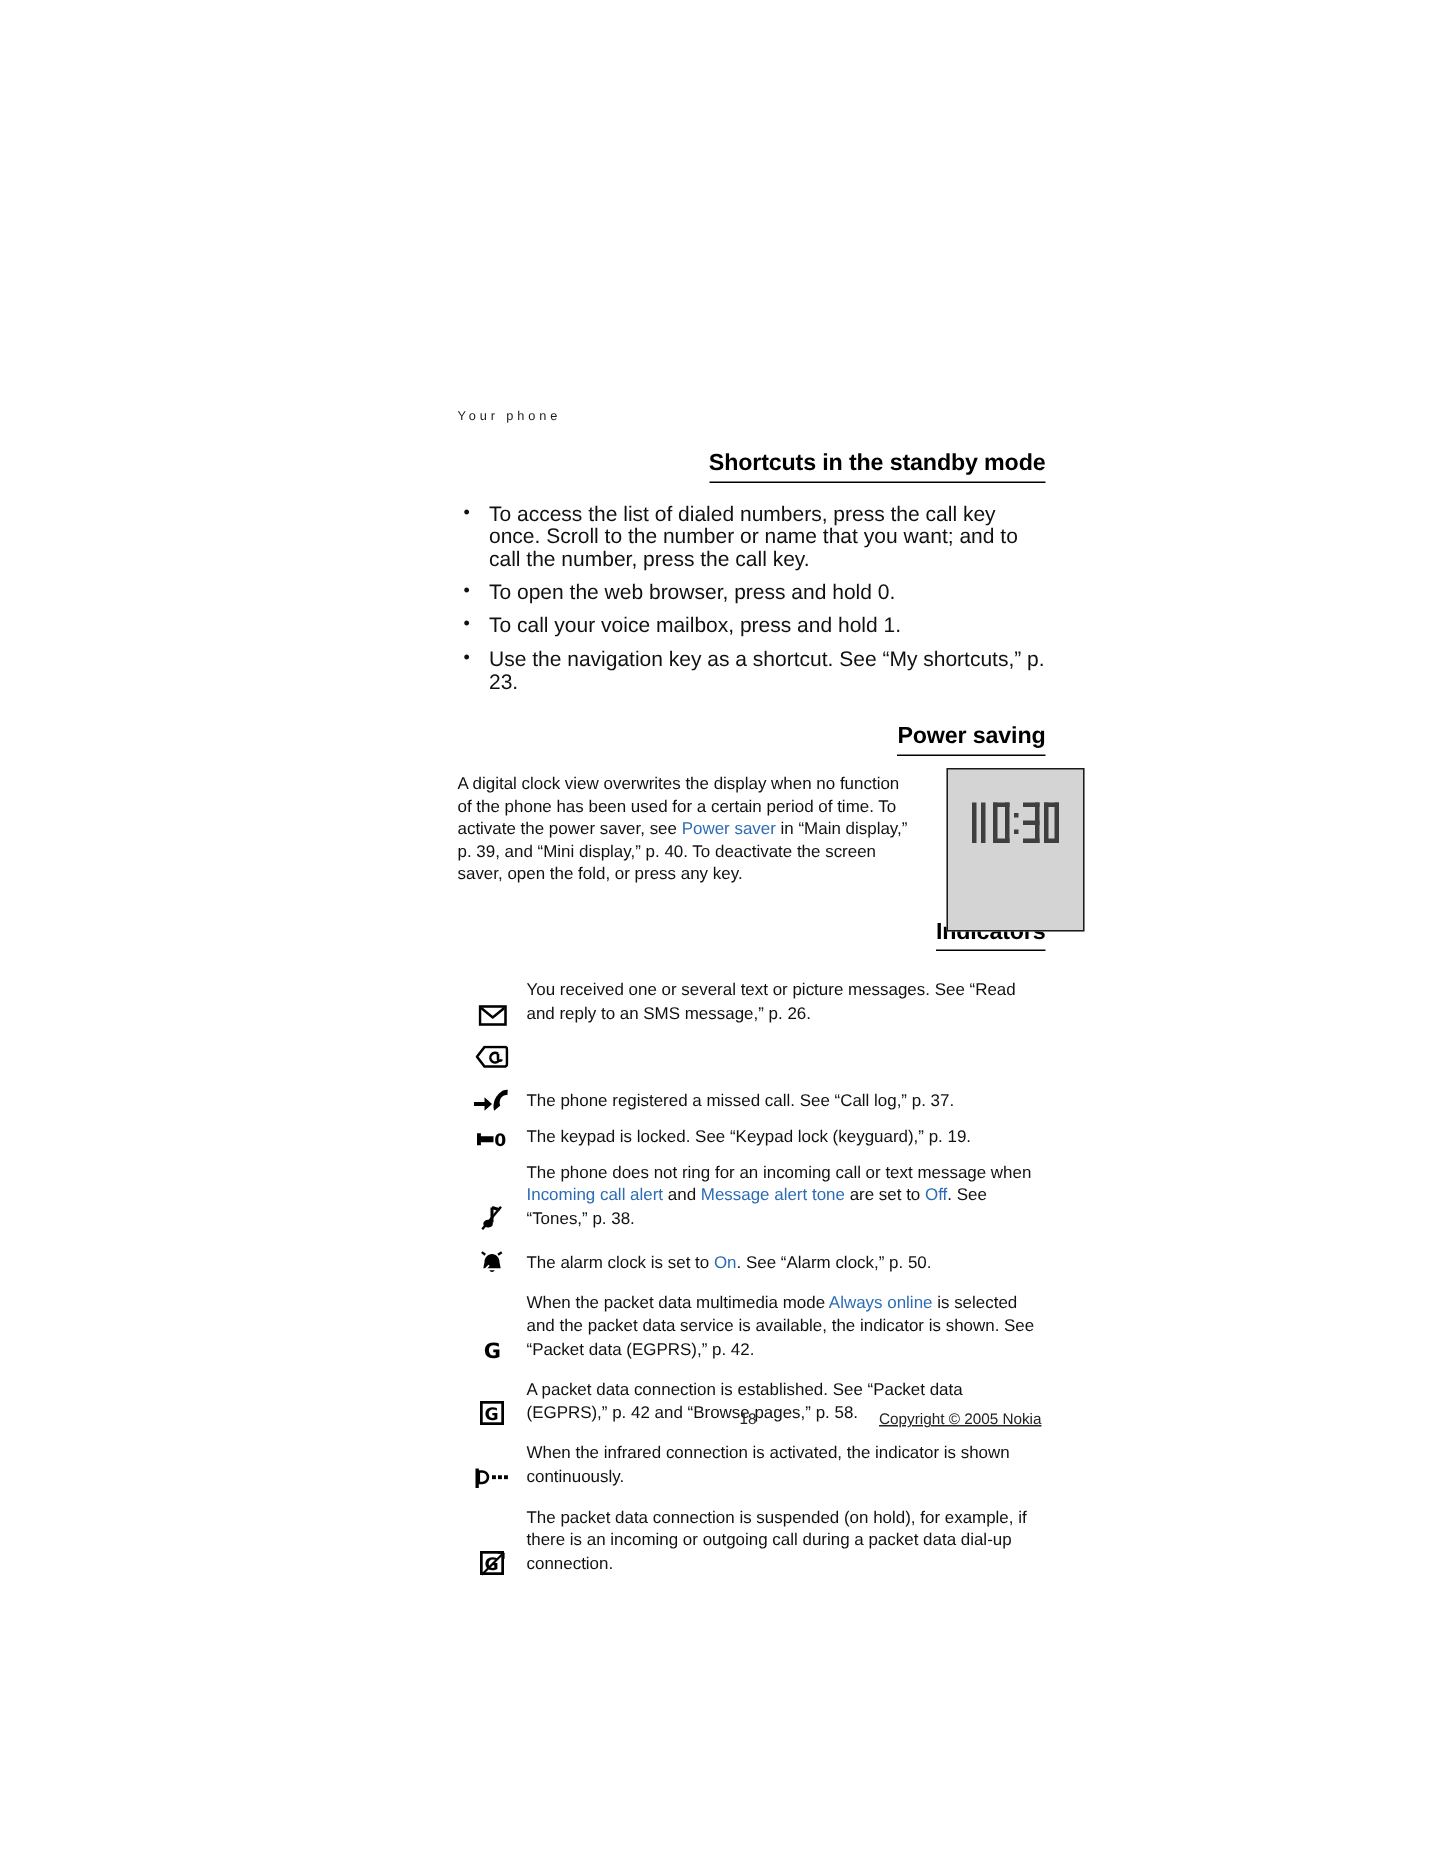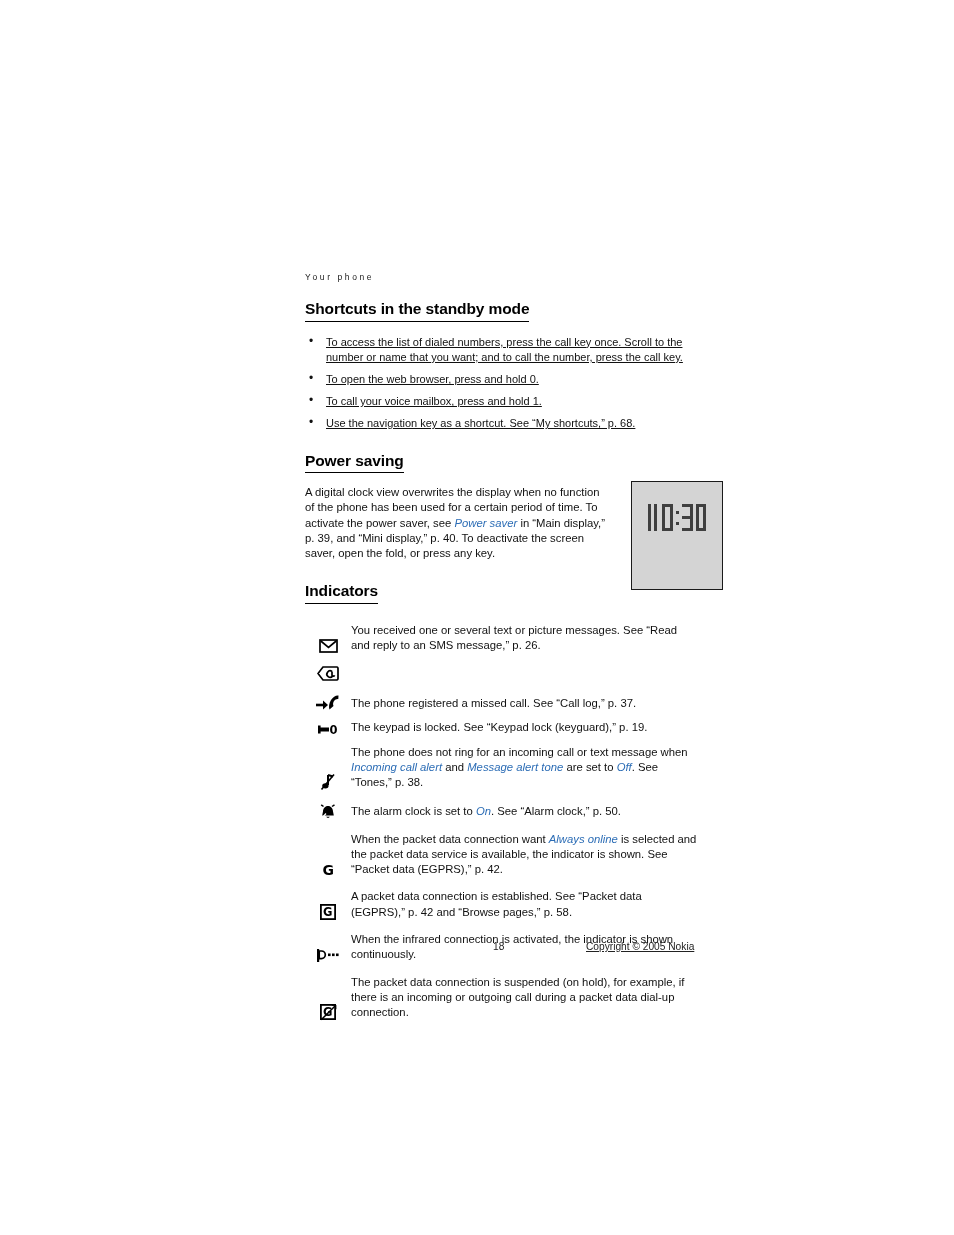--- a/index.html
+++ b/index.html
@@ -43,38 +43,37 @@
     font-size: 15.5px;
     font-weight: 600;
     margin: 0 0 7px 0;
     padding: 0;
     line-height: 1.2;
     letter-spacing: -0.1px;
     display: inline-block;
     border-bottom: 1.3px solid #000;
     padding-bottom: 2px;
   }
-  .heading-wrap { margin: 0 0 6px 0; }
+  .heading-wrap { margin: 0 0 6px 0; text-align: right; }
   .heading-wrap.indicators { margin-top: 21px; margin-bottom: 12px; }
   .heading-wrap.power { margin-top: 20px; margin-bottom: 5px; }
 
   
   ul.bullets {
     list-style: none;
     margin: 0;
     padding: 0;
   }
   ul.bullets > li {
     position: relative;
     padding-left: 21px;
-    font-size: 11px;
+    font-size: 14px;
     line-height: 15.2px;
     margin-bottom: 7px;
     color: #111;
-    text-decoration: underline;
   }
   ul.bullets > li:before {
     content: "\2022";
     position: absolute;
     left: 4px;
     top: -1px;
     font-size: 12px;
     color: #111;
   }
   ul.bullets > li.last { margin-bottom: 0; }
@@ -99,21 +98,20 @@
     border: 1.4px solid #1a1a1a;
     display: flex;
     align-items: flex-start;
     justify-content: center;
   }
   .lcd-svg { margin-top: 21px; }
 
   
   .xref {
     color: #2b6cb5;
-    font-style: italic;
   }
 
   
   .ind-list { margin: 0; padding: 0; }
   .ind-row {
     display: flex;
     align-items: flex-end;
     margin-bottom: 12px;
   }
   .ind-icon {
@@ -166,21 +164,21 @@
     <div class="running-header">Your phone</div>
 
     <div class="heading-wrap">
       <h2 class="section-heading">Shortcuts in the standby mode</h2>
     </div>
 
     <ul class="bullets">
       <li>To access the list of dialed numbers, press the call key once. Scroll to the number or name that you want; and to call the number, press the call key.</li>
       <li>To open the web browser, press and hold 0.</li>
       <li>To call your voice mailbox, press and hold 1.</li>
-      <li class="last">Use the navigation key as a shortcut. See “My shortcuts,” p. 68.</li>
+      <li class="last">Use the navigation key as a shortcut. See “My shortcuts,” p. 23.</li>
     </ul>
 
     <div class="heading-wrap power">
       <h2 class="section-heading">Power saving</h2>
     </div>
 
     <div class="power-block">
       <div class="power-text"><span>A digital clock view overwrites the display when no function of the phone has been used for a certain period of time. To activate the power saver, see </span><span class="xref">Power saver</span><span> in “Main display,” p. 39, and “Mini display,” p. 40. To deactivate the screen saver, open the fold, or press any key.</span></div>
 
       <div class="lcd-figure">
@@ -284,21 +282,21 @@
         </div>
         <div class="ind-text"><span>The alarm clock is set to </span><span class="xref">On</span><span>. See “Alarm clock,” p. 50.</span></div>
       </div>
 
       <div class="ind-row">
         <div class="ind-icon">
           <svg width="13" height="15" viewBox="0 0 13 15">
             <text x="0.5" y="12.5" font-family="DejaVu Sans, sans-serif" font-size="14" font-weight="bold" fill="#000">G</text>
           </svg>
         </div>
-        <div class="ind-text"><span>When the packet data connection want </span><span class="xref">Always online</span><span> is selected and the packet data service is available, the indicator is shown. See “Packet data (EGPRS),” p. 42.</span></div>
+        <div class="ind-text"><span>When the packet data multimedia mode </span><span class="xref">Always online</span><span> is selected and the packet data service is available, the indicator is shown. See “Packet data (EGPRS),” p. 42.</span></div>
       </div>
 
       <div class="ind-row">
         <div class="ind-icon">
           <svg width="16" height="16" viewBox="0 0 16 16">
             <rect x="0.9" y="0.9" width="14.2" height="14.2" fill="none" stroke="#000" stroke-width="1.8"></rect>
             <text x="3" y="12.4" font-family="DejaVu Sans, sans-serif" font-size="11.5" font-weight="bold" fill="#000">G</text>
           </svg>
         </div>
         <div class="ind-text">A packet data connection is established. See “Packet data (EGPRS),” p. 42 and “Browse pages,” p. 58.</div>

